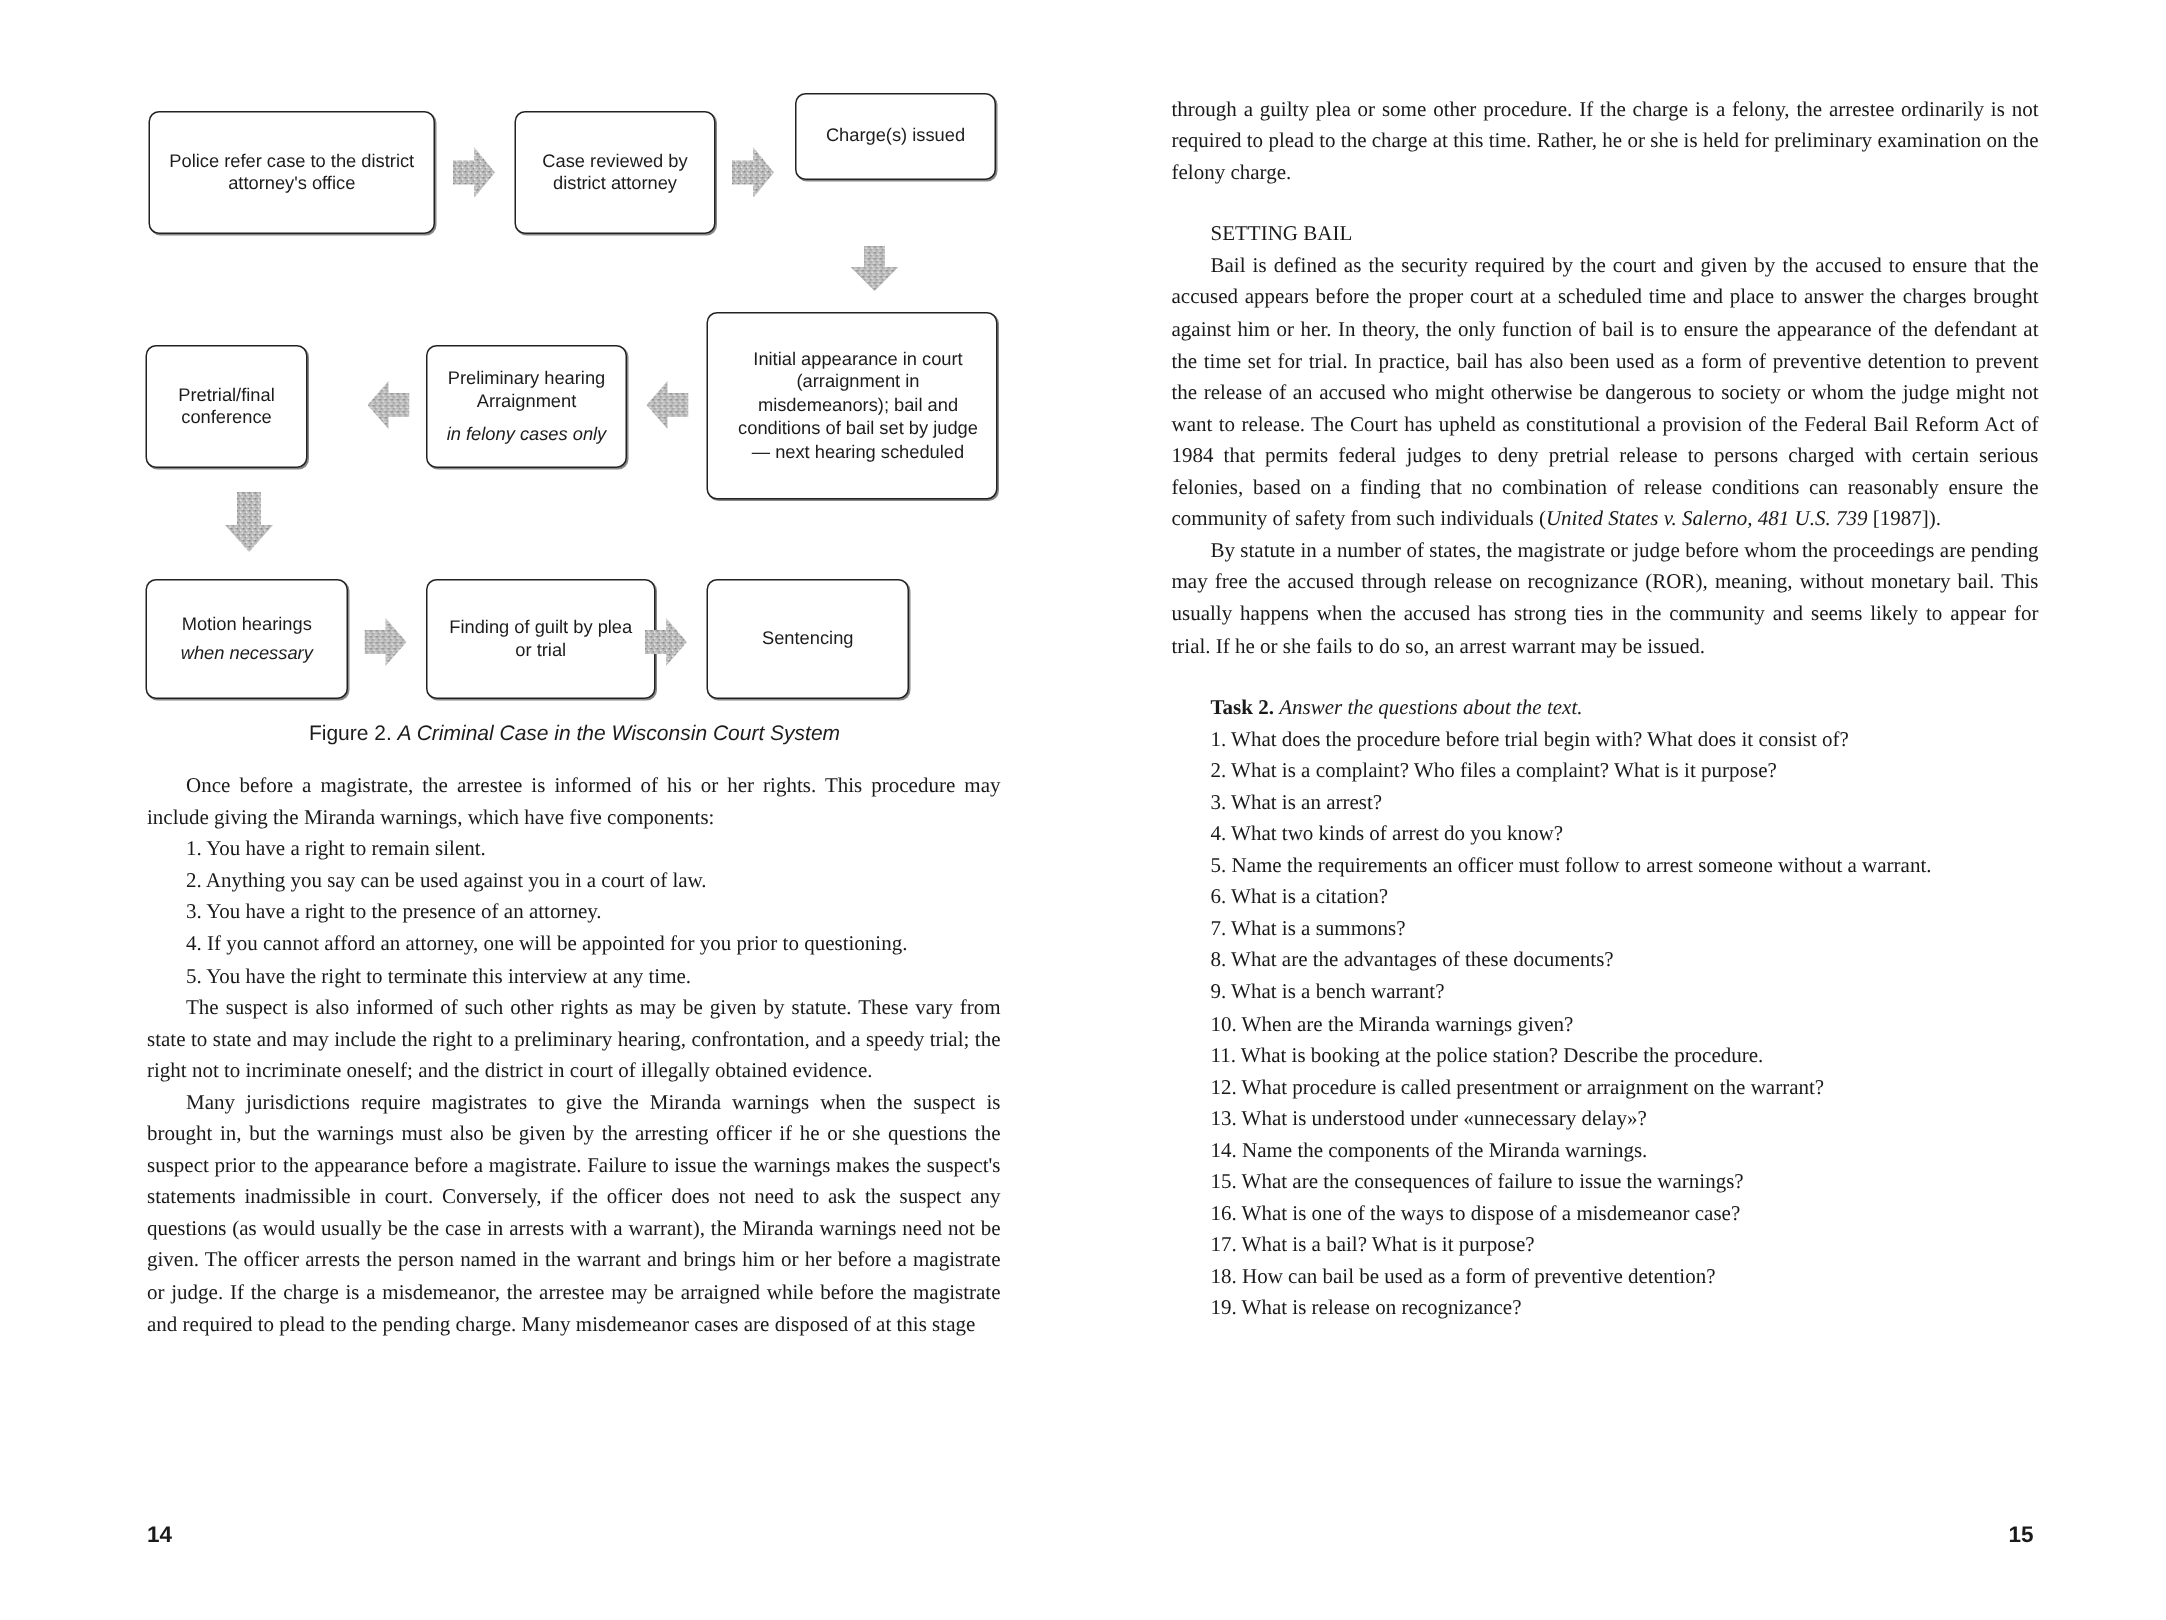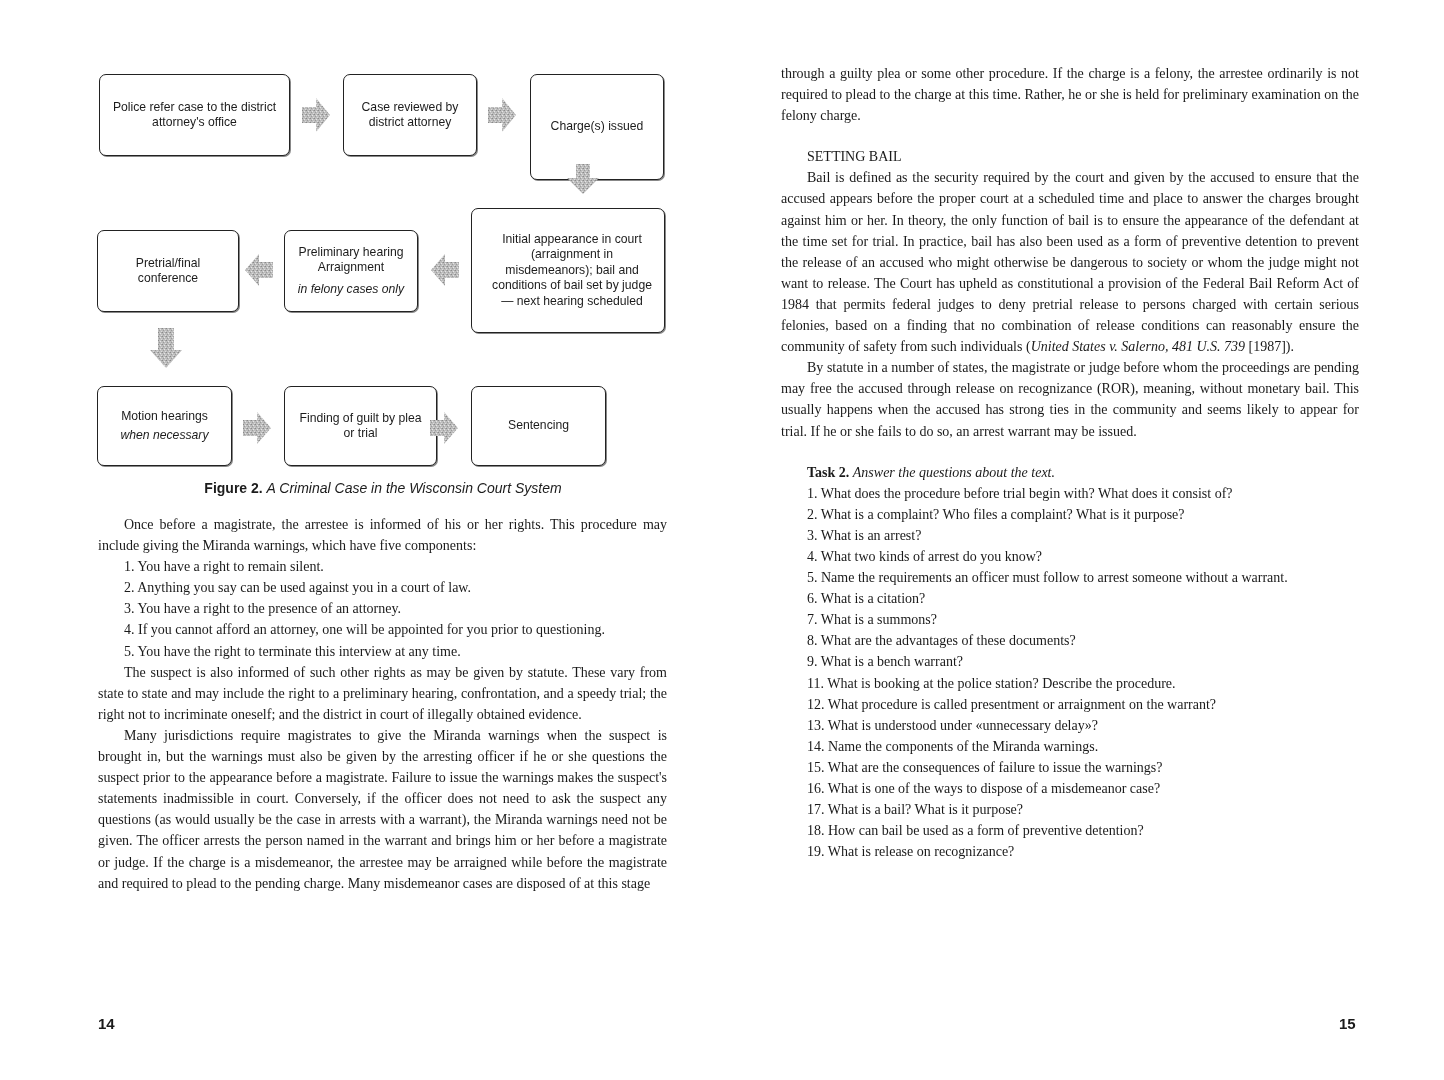--- a/index.html
+++ b/index.html
@@ -19,21 +19,21 @@
     line-height: 15.5px; color: #1c1c1c; box-sizing: border-box; padding: 4px 8px;
     box-shadow: 1px 1px 0 #888;
   }
   .box .italic { font-style: italic; margin-top: 6px; }
   .arrow { position: absolute; }
 
   .caption {
     position: absolute; left: 98px; width: 570px; top: 480px; text-align: center;
     font-family: "Liberation Sans", sans-serif; font-size: 14px; color: #1c1c1c;
   }
-  .caption b { font-weight: bold; text-align: right; }
+  .caption b { font-weight: normal; text-align: right; }
   .caption i { font-style: italic; }
 
   .text {
     position: absolute; font-size: 14px; line-height: 21.1px; text-align: justify; color: #1a1a1a;
   }
   .text p { margin: 0; }
   .indent { text-indent: 26px; }
   .li { padding-left: 26px; text-align: left; }
   .li-wrap { text-indent: 26px; }
   .pgnum {
@@ -71,21 +71,21 @@
         <polygon points="0,9 14,9 14,0 28,17 14,34 14,25 0,25" fill="url(#noise)"></polygon>
       </svg>
 
     <div class="box" style="left:343px;top:74px;width:134px;height:82px;">
       <span>Case reviewed by district attorney</span>
     </div>
     <svg class="arrow" style="left:488px;top:98px" width="28" height="34">
         <polygon points="0,9 14,9 14,0 28,17 14,34 14,25 0,25" fill="url(#noise)"></polygon>
       </svg>
 
-    <div class="box" style="left:530px;top:74px;width:134px;height:106px;">
+    <div class="box" style="left:530px;top:62px;width:134px;height:58px;">
       <span>Charge(s) issued</span>
     </div>
     <svg class="arrow" style="left:567px;top:164px" width="32" height="30">
         <polygon points="9,0 23,0 23,14 32,14 16,30 0,14 9,14" fill="url(#noise)"></polygon>
       </svg>
 
     <div class="box" style="left:471px;top:208px;width:194px;height:125px;padding-left:16px;">
       <span>Initial appearance in court (arraignment in misdemeanors); bail and conditions of bail set by judge— next hearing scheduled</span>
     </div>
     <svg class="arrow" style="left:431px;top:254px" width="28" height="32">
@@ -93,21 +93,21 @@
       </svg>
 
     <div class="box" style="left:284px;top:230px;width:134px;height:82px;">
       <span>Preliminary hearing Arraignment</span>
       <span class="italic">in felony cases only</span>
     </div>
     <svg class="arrow" style="left:245px;top:254px" width="28" height="32">
         <polygon points="28,8 14,8 14,0 0,16 14,32 14,24 28,24" fill="url(#noise)"></polygon>
       </svg>
 
-    <div class="box" style="left:97px;top:230px;width:142px;height:82px;">
+    <div class="box" style="left:97px;top:230px;width:108px;height:82px;">
       <span>Pretrial/final conference</span>
     </div>
     <svg class="arrow" style="left:150px;top:328px" width="32" height="40">
         <polygon points="8,0 24,0 24,22 32,22 16,40 0,22 8,22" fill="url(#noise)"></polygon>
       </svg>
 
     <div class="box" style="left:97px;top:386px;width:135px;height:80px;">
       <span>Motion hearings</span>
       <span class="italic" style="margin-top:4px">when necessary</span>
     </div>
@@ -160,20 +160,21 @@
     <div>
       <p class="li">1. What does the procedure before trial begin with? What does it consist of?</p>
       <p class="li">2. What is a complaint? Who files a complaint? What is it purpose?</p>
       <p class="li">3. What is an arrest?</p>
       <p class="li">4. What two kinds of arrest do you know?</p>
       <p class="li-wrap" style="text-align:justify">5. Name the requirements an officer must follow to arrest someone without a warrant.</p>
       <p class="li">6. What is a citation?</p>
       <p class="li">7. What is a summons?</p>
       <p class="li">8. What are the advantages of these documents?</p>
       <p class="li">9. What is a bench warrant?</p>
+      <p class="li">10. When are the Miranda warnings given?</p>
       <p class="li">11. What is booking at the police station? Describe the procedure.</p>
       <p class="li">12. What procedure is called presentment or arraignment on the warrant?</p>
       <p class="li">13. What is understood under «unnecessary delay»?</p>
       <p class="li">14. Name the components of the Miranda warnings.</p>
       <p class="li">15. What are the consequences of failure to issue the warnings?</p>
       <p class="li">16. What is one of the ways to dispose of a misdemeanor case?</p>
       <p class="li">17. What is a bail? What is it purpose?</p>
       <p class="li">18. How can bail be used as a form of preventive detention?</p>
       <p class="li">19. What is release on recognizance?</p>
     </div>

